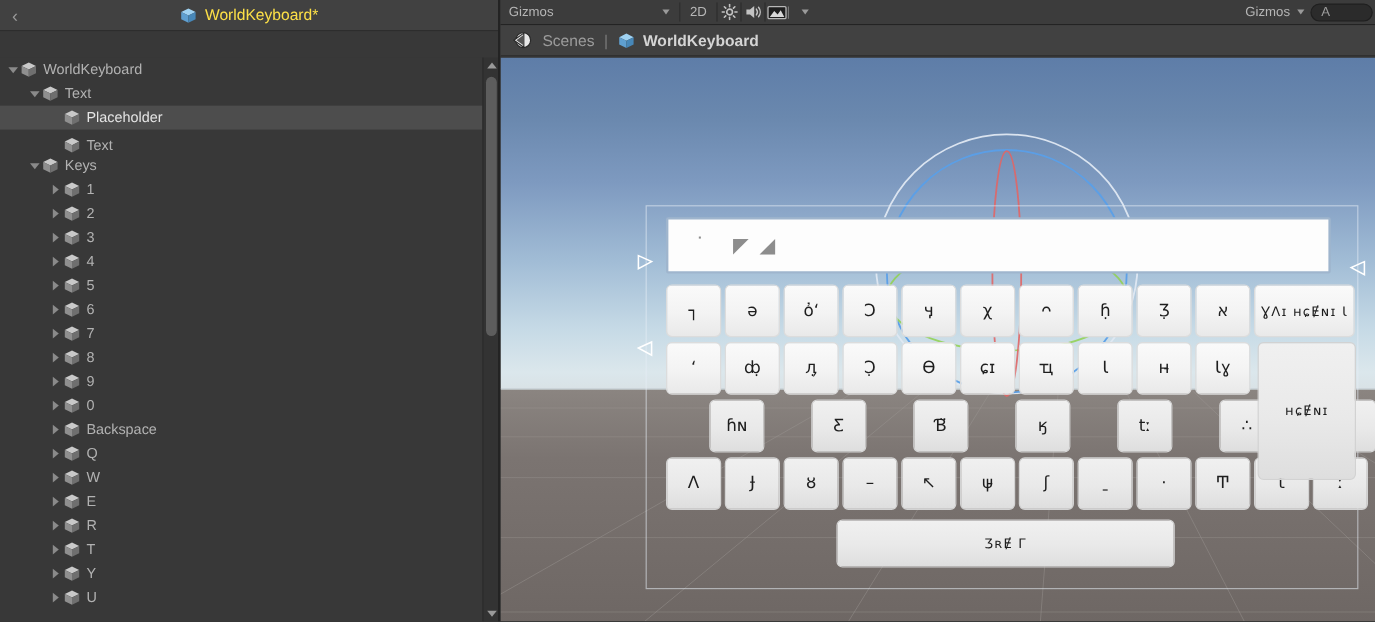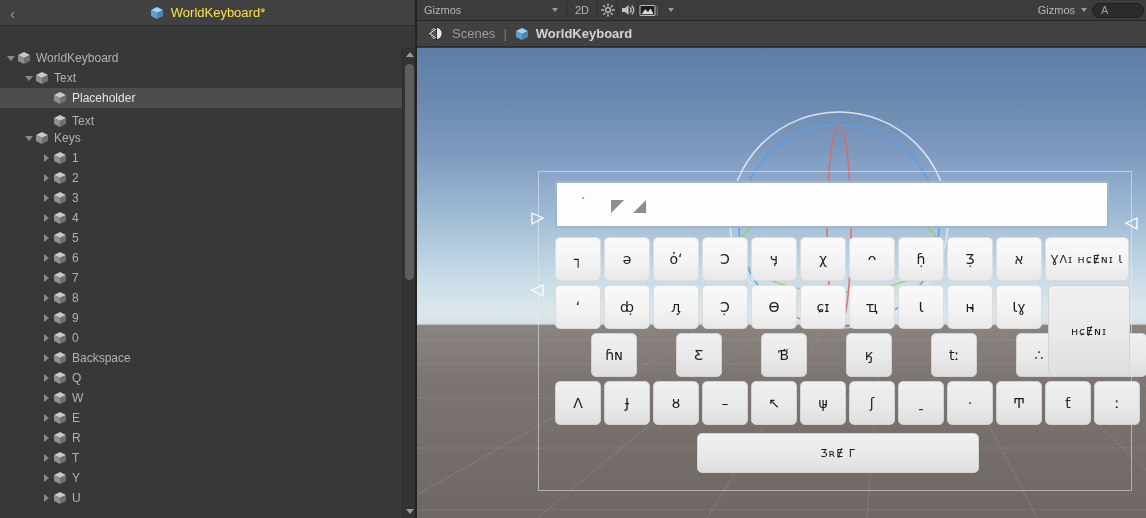--- a/index.html
+++ b/index.html
@@ -266,21 +266,21 @@
   #row2 .key { width: 46px; height: 44px; }
 
   #row3 { left: 17px; top: 162px; gap: 3px; }
   #row3 .key { width: 46px; height: 44px; margin-left: 36px; }
 
   #row4 { left: 17px; top: 210px; gap: 3px; }
   #row4 .key { width: 46px; height: 44px; }
 
   #key-enter {
     position: absolute; left: 510px; top: 114px;
-    width: 82px; height: 92px;
+    width: 82px; height: 115px;
   }
   #key-space {
     position: absolute; left: 159px; top: 262px;
     width: 282px; height: 40px;
   }
 </style>
 </head>
 <body>
 
 <div id="app">

